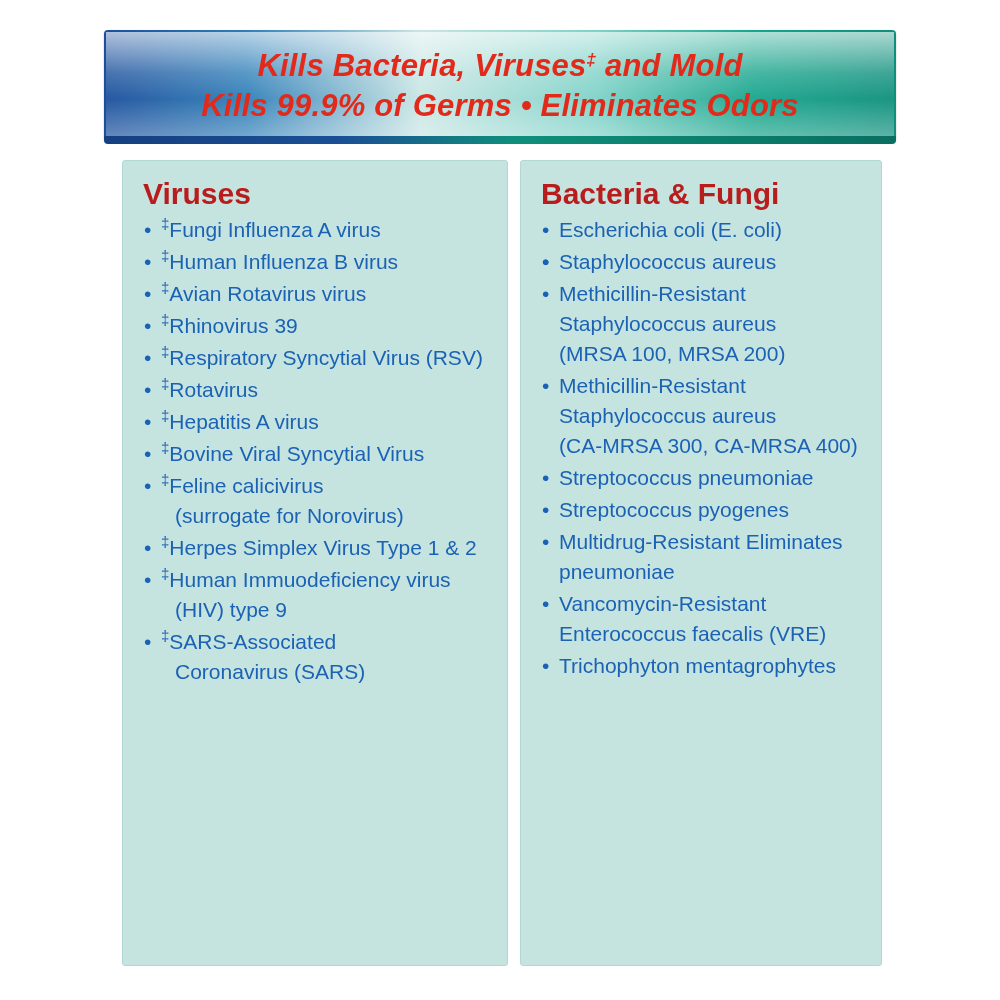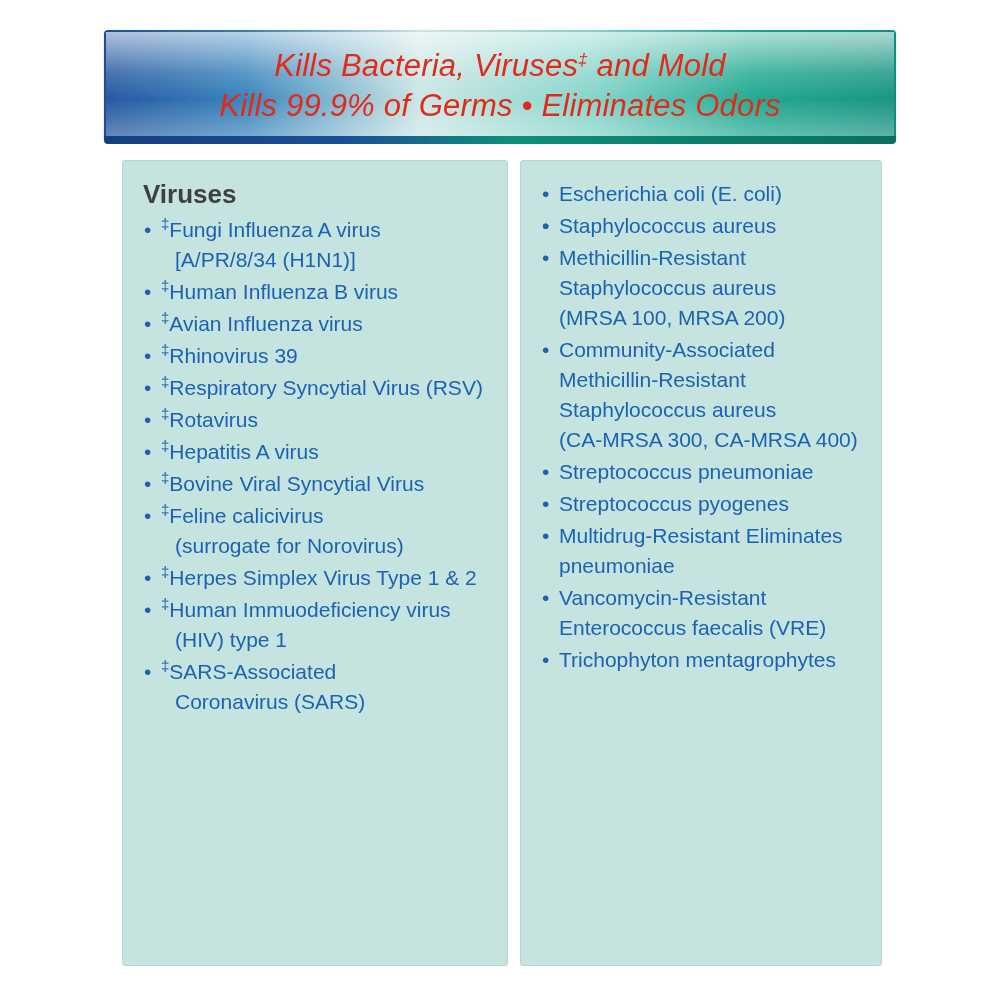--- a/index.html
+++ b/index.html
@@ -38,21 +38,21 @@
     height: 100%;
     background: linear-gradient(180deg, rgba(255,255,255,0.65) 0%, rgba(255,255,255,0.20) 38%, rgba(255,255,255,0.05) 62%, rgba(255,255,255,0.35) 100%);
     display: flex;
     flex-direction: column;
     align-items: center;
     justify-content: center;
     box-sizing: border-box;
   }
   .banner-line {
     color: #e22a1a;
-    font-weight: normal;
+    font-weight: bold;
     font-style: italic;
     font-size: 31px;
     line-height: 40px;
     letter-spacing: 0.2px;
     white-space: nowrap;
     text-align: right;
   }
   .banner-line sup {
     font-size: 17px;
     vertical-align: super;
@@ -83,23 +83,23 @@
     border: 1px solid #b2d8d4;
     border-radius: 3px;
     box-sizing: border-box;
     padding: 18px 14px 10px 18px;
     overflow: hidden;
   }
   .col-left { width: 386px; }
   .col-right { width: 362px; }
 
   .col-title {
-    color: #404040;
+    color: #b91c1c;
     font-weight: bold;
-    font-size: 26px;
+    font-size: 30px;
     line-height: 30px;
     margin: 0 0 6px 2px;
   }
   ul.list {
     list-style: none;
     margin: 0;
     padding: 0;
   }
   ul.list li {
     position: relative;
@@ -140,43 +140,44 @@
       <div class="banner-line">Kills 99.9% of Germs • Eliminates Odors</div>
     </div>
   </div>
   <div class="banner-bottom-bar"></div>
 
   <div class="columns">
 
     <div class="col col-left">
       <div class="col-title">Viruses</div>
       <ul class="list">
-        <li><span class="bullet">•</span><span class="dd">‡</span><span>Fungi Influenza A virus</span><span class="cont">[A/PR/8/34 (H1N1)]</span></li>
+        <li><span class="bullet">•</span><span class="dd">‡</span><span>Fungi Influenza A virus</span></li>
         <li><span class="bullet">•</span><span class="dd">‡</span><span>Human Influenza B virus</span></li>
-        <li><span class="bullet">•</span><span class="dd">‡</span><span>Avian Influenza virus</span></li>
+        <li><span class="bullet">•</span><span class="dd">‡</span><span>Avian Rotavirus virus</span></li>
         <li><span class="bullet">•</span><span class="dd">‡</span><span>Rhinovirus 39</span></li>
         <li><span class="bullet">•</span><span class="dd">‡</span><span>Respiratory Syncytial Virus (RSV)</span></li>
         <li><span class="bullet">•</span><span class="dd">‡</span><span>Rotavirus</span></li>
         <li><span class="bullet">•</span><span class="dd">‡</span><span>Hepatitis A virus</span></li>
         <li><span class="bullet">•</span><span class="dd">‡</span><span>Bovine Viral Syncytial Virus</span></li>
         <li><span class="bullet">•</span><span class="dd">‡</span><span>Feline calicivirus</span><span class="cont">(surrogate for Norovirus)</span></li>
         <li><span class="bullet">•</span><span class="dd">‡</span><span>Herpes Simplex Virus Type 1 &amp; 2</span></li>
-        <li><span class="bullet">•</span><span class="dd">‡</span><span>Human Immuodeficiency virus</span><span class="cont">(HIV) type 1</span></li>
+        <li><span class="bullet">•</span><span class="dd">‡</span><span>Human Immuodeficiency virus</span><span class="cont">(HIV) type 9</span></li>
         <li><span class="bullet">•</span><span class="dd">‡</span><span>SARS-Associated</span><span class="cont">Coronavirus (SARS)</span></li>
       </ul>
     </div>
 
     <div class="col col-right">
+      <div class="col-title">Bacteria &amp; Fungi</div>
       <ul class="list">
         <li><span class="bullet">•</span><span>Escherichia coli (E. coli)</span></li>
         <li><span class="bullet">•</span></li>
         <li><span class="bullet">•</span><span>Staphylococcus aureus</span></li>
         <li><span class="bullet">•</span><span>Methicillin-Resistant</span><span class="cont" style="white-space:pre-line">Staphylococcus aureus
 (MRSA 100, MRSA 200)</span></li>
-        <li><span class="bullet">•</span><span>Community-Associated</span><span class="cont" style="white-space:pre-line">Methicillin-Resistant
+        <li><span class="bullet">•</span><span class="cont" style="white-space:pre-line">Methicillin-Resistant
 Staphylococcus aureus
 (CA-MRSA 300, CA-MRSA 400)</span></li>
         <li><span class="bullet">•</span><span>Streptococcus pneumoniae</span></li>
         <li><span class="bullet">•</span><span>Streptococcus pyogenes</span></li>
         <li><span class="bullet">•</span><span>Multidrug-Resistant Eliminates</span><span class="cont">pneumoniae</span></li>
         <li><span class="bullet">•</span><span>Vancomycin-Resistant</span><span class="cont">Enterococcus faecalis (VRE)</span></li>
         <li><span class="bullet">•</span><span>Trichophyton mentagrophytes</span></li>
       </ul>
     </div>
 

